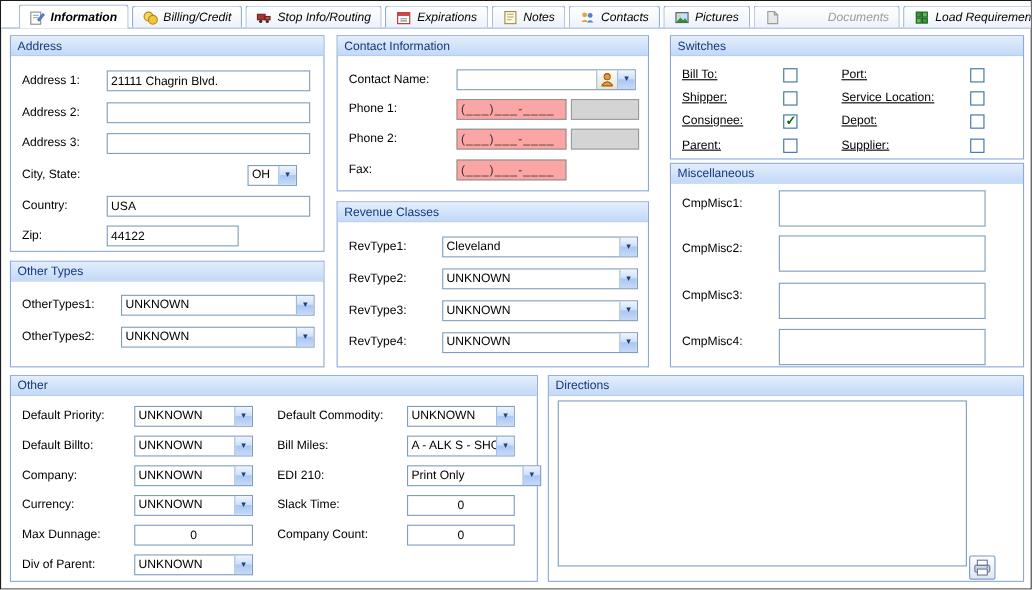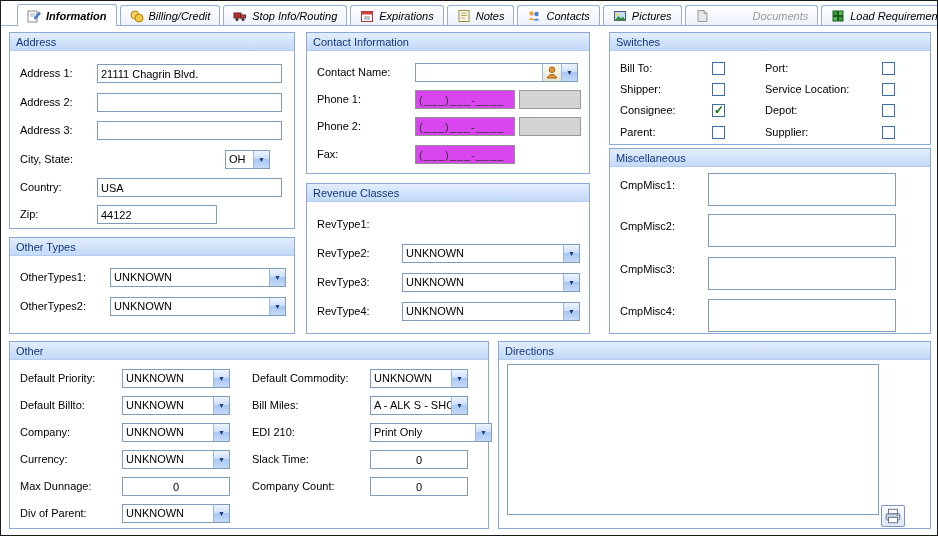--- a/index.html
+++ b/index.html
@@ -43,21 +43,21 @@
 
   .lbl { position:absolute; line-height:19px; white-space:nowrap;text-align:center; }
 
   .txt {
     position:absolute; height:19px; padding:0 3px;
     border:1px solid #7f9db9; background:#fff;
     font-family:"Liberation Sans", sans-serif; font-size:11px; color:#000;
   }
   .txt.center { text-align:center; }
   .txt.mask {
-    background:#d946ef; border-color:#919191; color:#333;
+    background:#fca5a5; border-color:#919191; color:#333;
     letter-spacing:1px;
   }
   .txt.tall { height:33px; }
   .extbox {
     position:absolute; height:19px;
     background:#d4d4d4; border:1px solid #9a9a9a;
   }
 
   .combo {
     position:absolute; height:19px; border:1px solid #7f9db9;
@@ -78,21 +78,21 @@
   }
 
   .chk {
     position:absolute; width:13px; height:13px;
     background:#fff; border:1px solid #3a6ea5; cursor:pointer;
   }
   .chk.checked::after {
     content:"✓"; position:absolute; left:1px; top:-2px;
     font-size:12px; font-weight:bold; color:#0a6e0a;
   }
-  .chklbl { position:absolute; line-height:13px; white-space:nowrap; }
+  .chklbl { position:absolute; line-height:13px; white-space:nowrap;text-decoration:underline; }
 
   textarea.dirbox {
     position:absolute; border:1px solid #7f9db9; background:#fff;
     resize:none; font-family:"Liberation Sans", sans-serif; font-size:11px;
   }
   .printbtn {
     position:absolute; width:24px; height:22px;
     border:1px solid #7a96c8; border-radius:2px; cursor:pointer;
     background:linear-gradient(#fdfefe,#dde7f5);
     display:flex; align-items:center; justify-content:center;
@@ -252,20 +252,24 @@
     <span class="lbl" style="left:10px;top:84px">Phone 2:</span>
     <input class="txt mask" style="left: 108px; top: 84px; width: 100px;" value="(___)___-____">
     <span class="extbox" style="left:212px;top:84px;width:62px"></span>
     <span class="lbl" style="left:10px;top:112px">Fax:</span>
     <input class="txt mask" style="left: 108px; top: 112px; width: 100px;" value="(___)___-____">
   </div>
 
   <div class="gb" style="left:305px;top:182px;width:284px;height:151px">
     <div class="gb-h">Revenue Classes</div>
     <span class="lbl" style="left:10px;top:31px">RevType1:</span>
+    <div class="combo" style="left:95px;top:31px;width:178px">
+      <span class="cval">Cleveland</span>
+      <span class="cbtn"></span>
+    </div>
     <span class="lbl" style="left:10px;top:60px">RevType2:</span>
     <div class="combo" style="left:95px;top:60px;width:178px">
       <span class="cval">UNKNOWN</span>
       <span class="cbtn"></span>
     </div>
     <span class="lbl" style="left:10px;top:89px">RevType3:</span>
     <div class="combo" style="left:95px;top:89px;width:178px">
       <span class="cval">UNKNOWN</span>
       <span class="cbtn"></span>
     </div>

